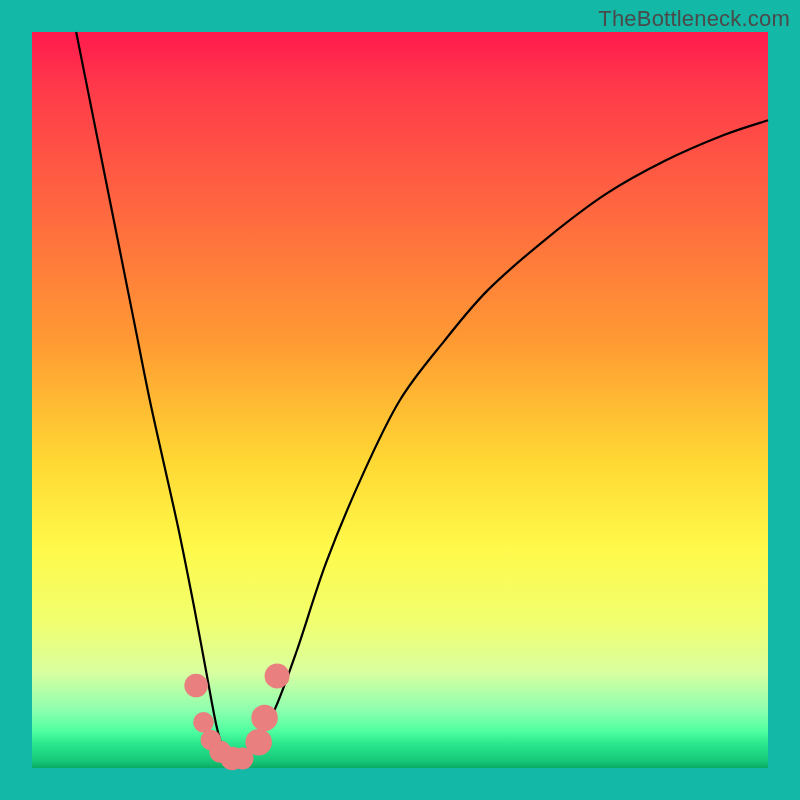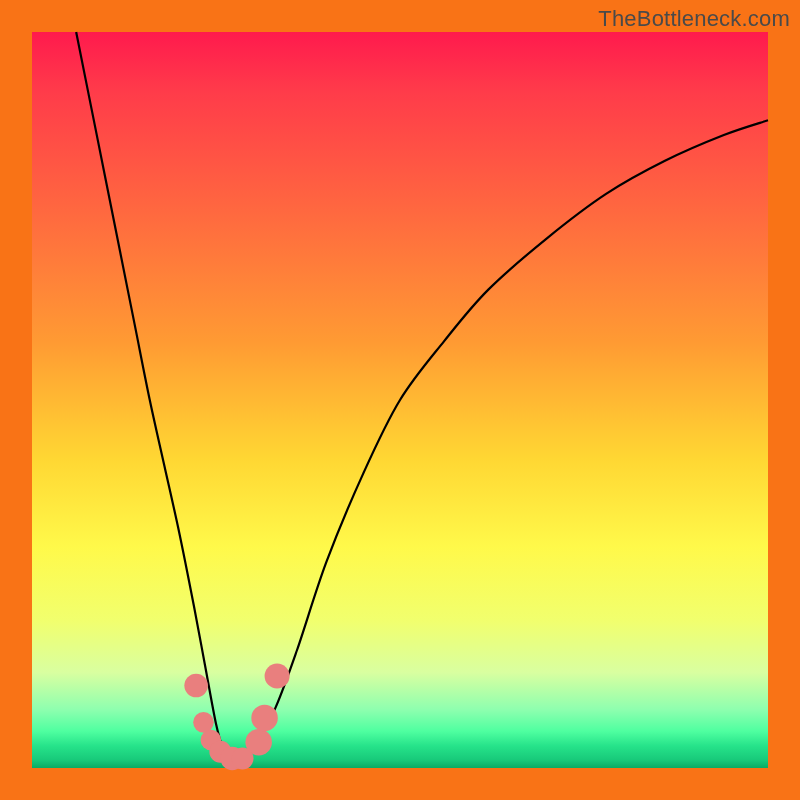--- a/index.html
+++ b/index.html
@@ -10,21 +10,21 @@
     background: #000;
     overflow: hidden;
     font-family: Arial, Helvetica, sans-serif;
   }
   .frame {
     position: absolute;
     left: 0;
     top: 0;
     width: 800px;
     height: 800px;
-    background: #f97316;
+    background: #14b8a6;
   }
   .plot-area {
     position: absolute;
     left: 32px;
     top: 32px;
     width: 736px;
     height: 736px;
     background: linear-gradient(
       to bottom,
       #ff1a4d 0%,

